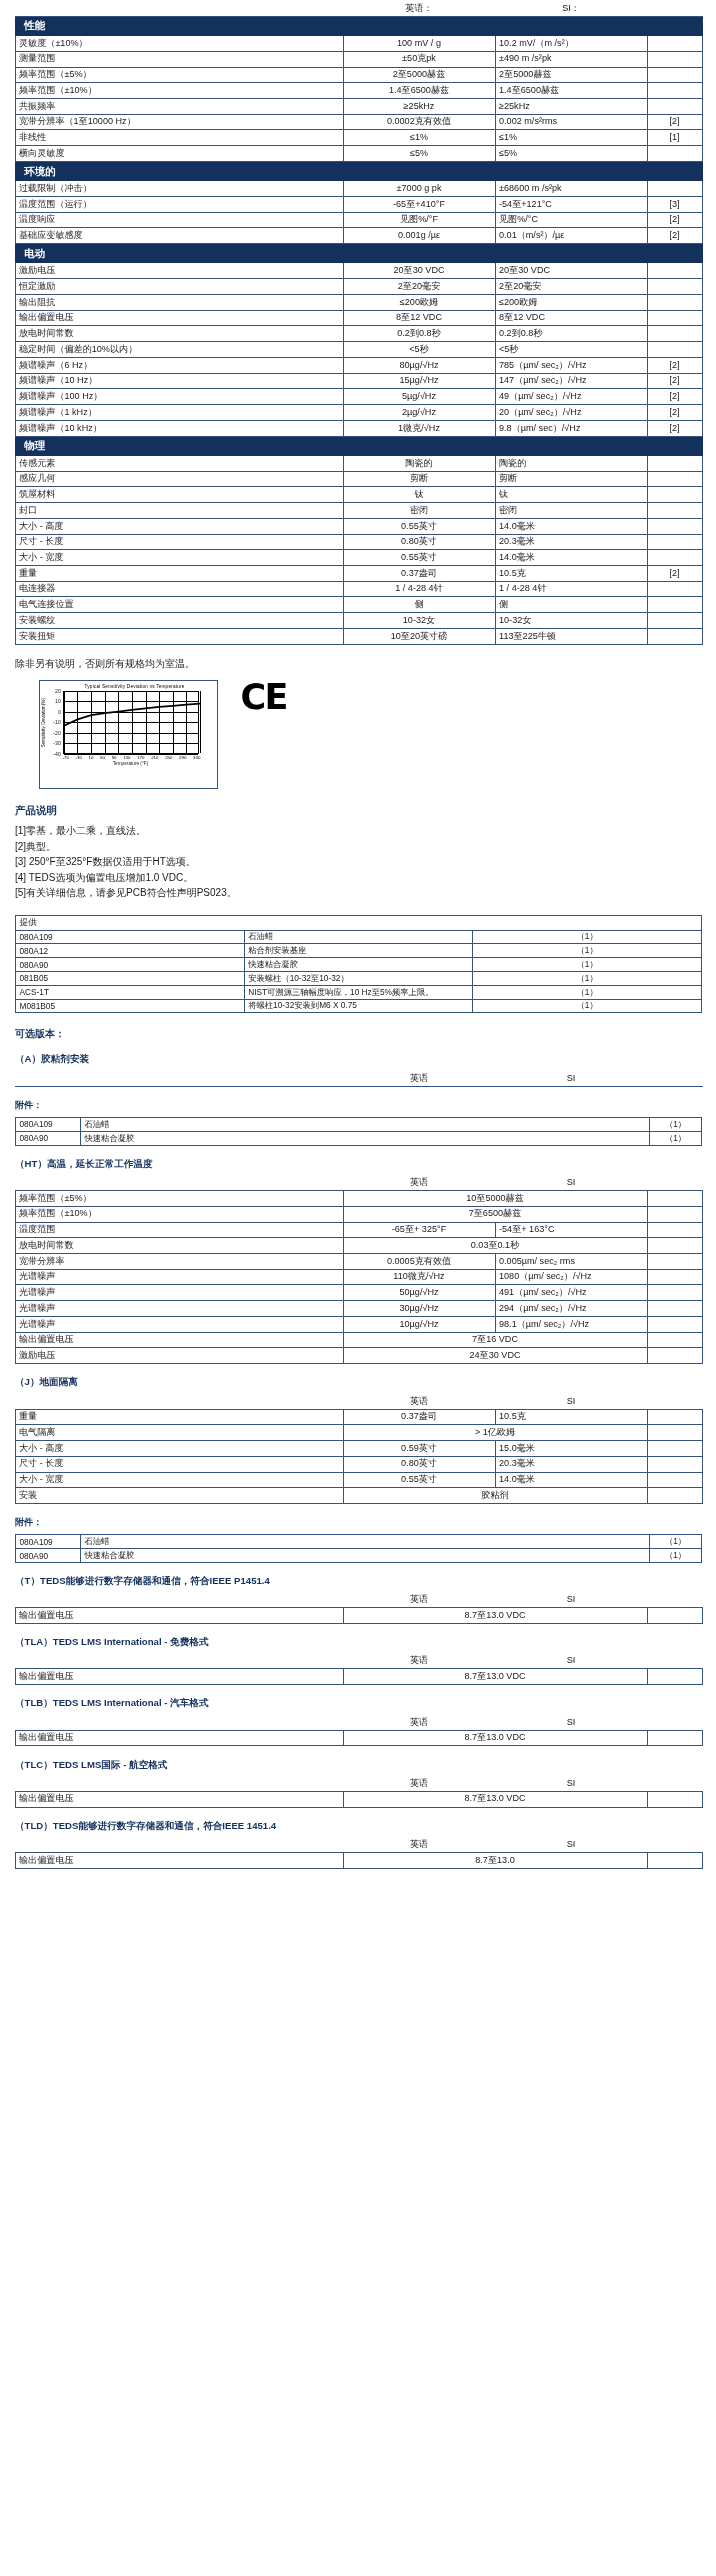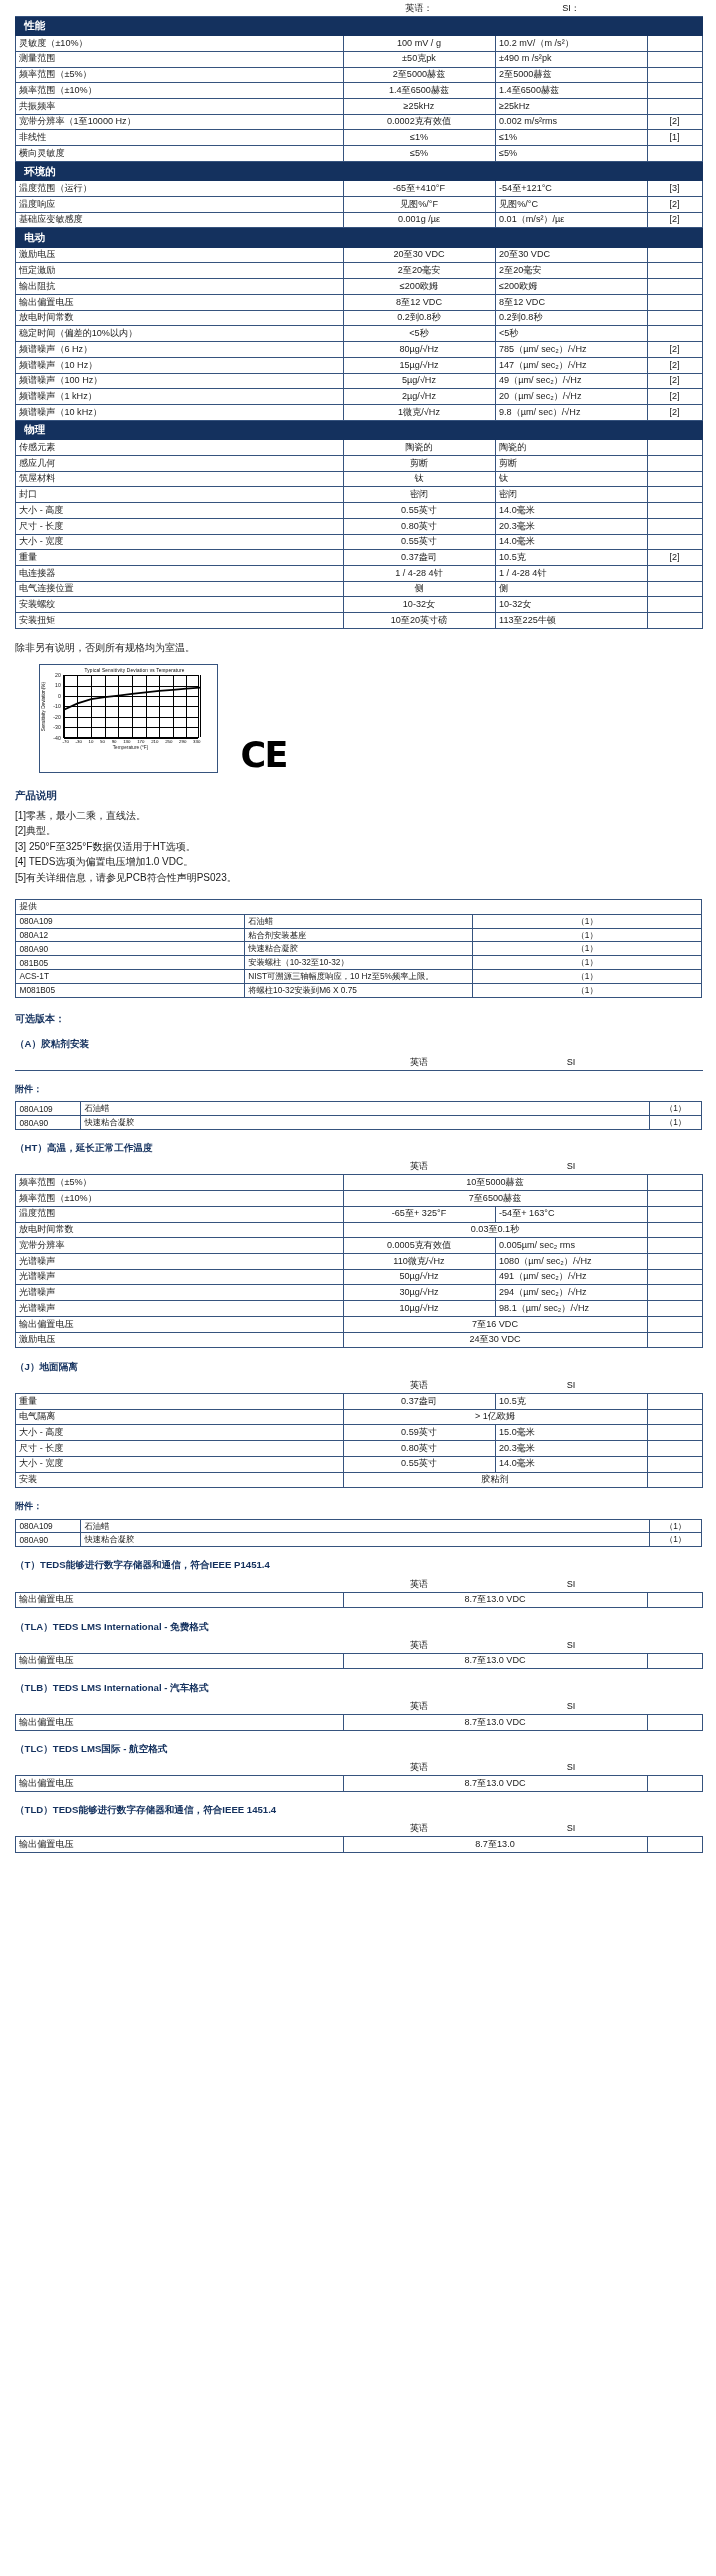--- a/index.html
+++ b/index.html
@@ -52,21 +52,21 @@
   .note-line {
     width: 687px;
     margin: 12.2px auto 8.7px auto;
     font-size: 10px;
     color: #222;
   }
 
   
   .chart-row {
     width: 687px; margin: 5.2px auto 0 auto;
-    display: flex; align-items: flex-end; gap: 22.6px; padding-left: 24px;
+    display: flex; align-items: flex-start; gap: 22.6px; padding-left: 24px;
   }
   .chart-box {
     width: 179px; height: 109px;
     border: 0.9px solid #36537e;
     background: #fff;
     position: relative;
     padding: 3.5px 3.5px 1.7px 3.5px;
   }
   .chart-title {
     font-size: 4.7px; text-align: center; color:#000;
@@ -204,20 +204,26 @@
           <td class="c-note">[1]</td>
         </tr>
         <tr>
           <td class="c-label">横向灵敏度</td>
           <td class="c-eng">≤5%</td>
           <td class="c-si">≤5%</td>
           <td class="c-note"></td>
         </tr>
         <tr class="section">
           <td colspan="4">环境的</td>
+        </tr>
+        <tr>
+          <td class="c-label">过载限制（冲击）</td>
+          <td class="c-eng">±7000 g pk</td>
+          <td class="c-si">±68600 m /s²pk</td>
+          <td class="c-note"></td>
         </tr>
         <tr>
           <td class="c-label">温度范围（运行）</td>
           <td class="c-eng">-65至+410°F</td>
           <td class="c-si">-54至+121°C</td>
           <td class="c-note">[3]</td>
         </tr>
         <tr>
           <td class="c-label">温度响应</td>
           <td class="c-eng">见图%/°F</td>

